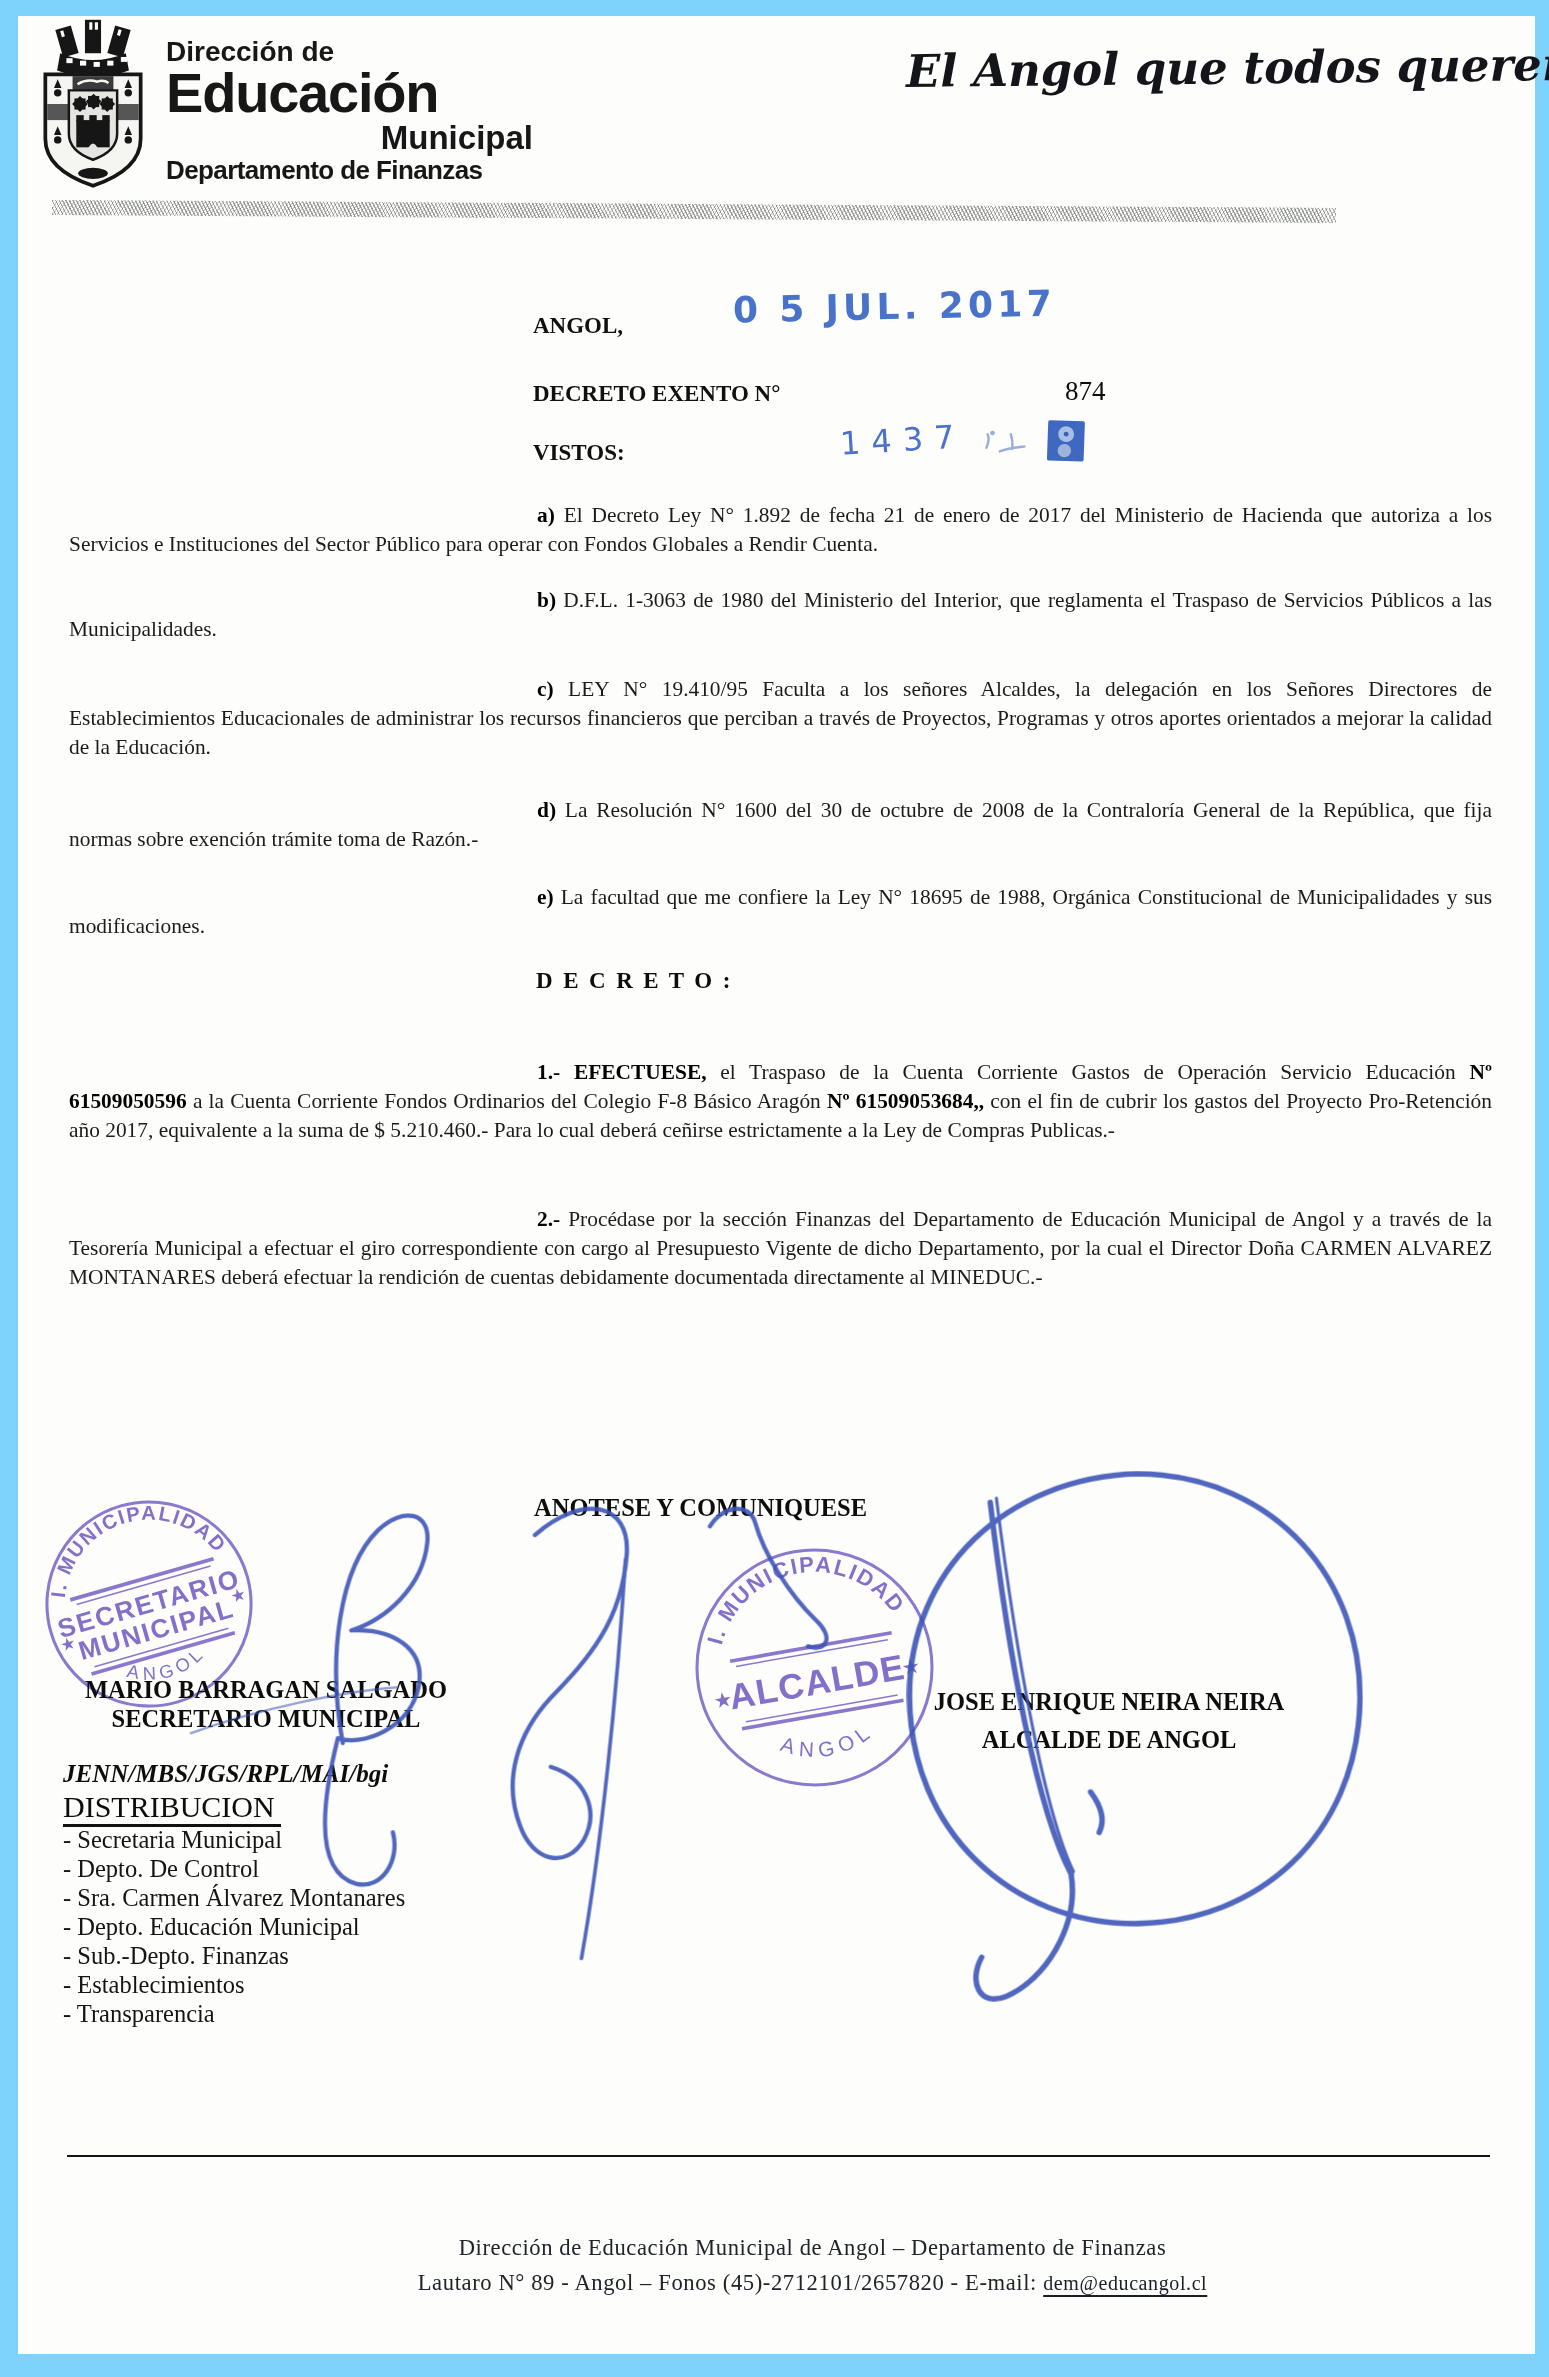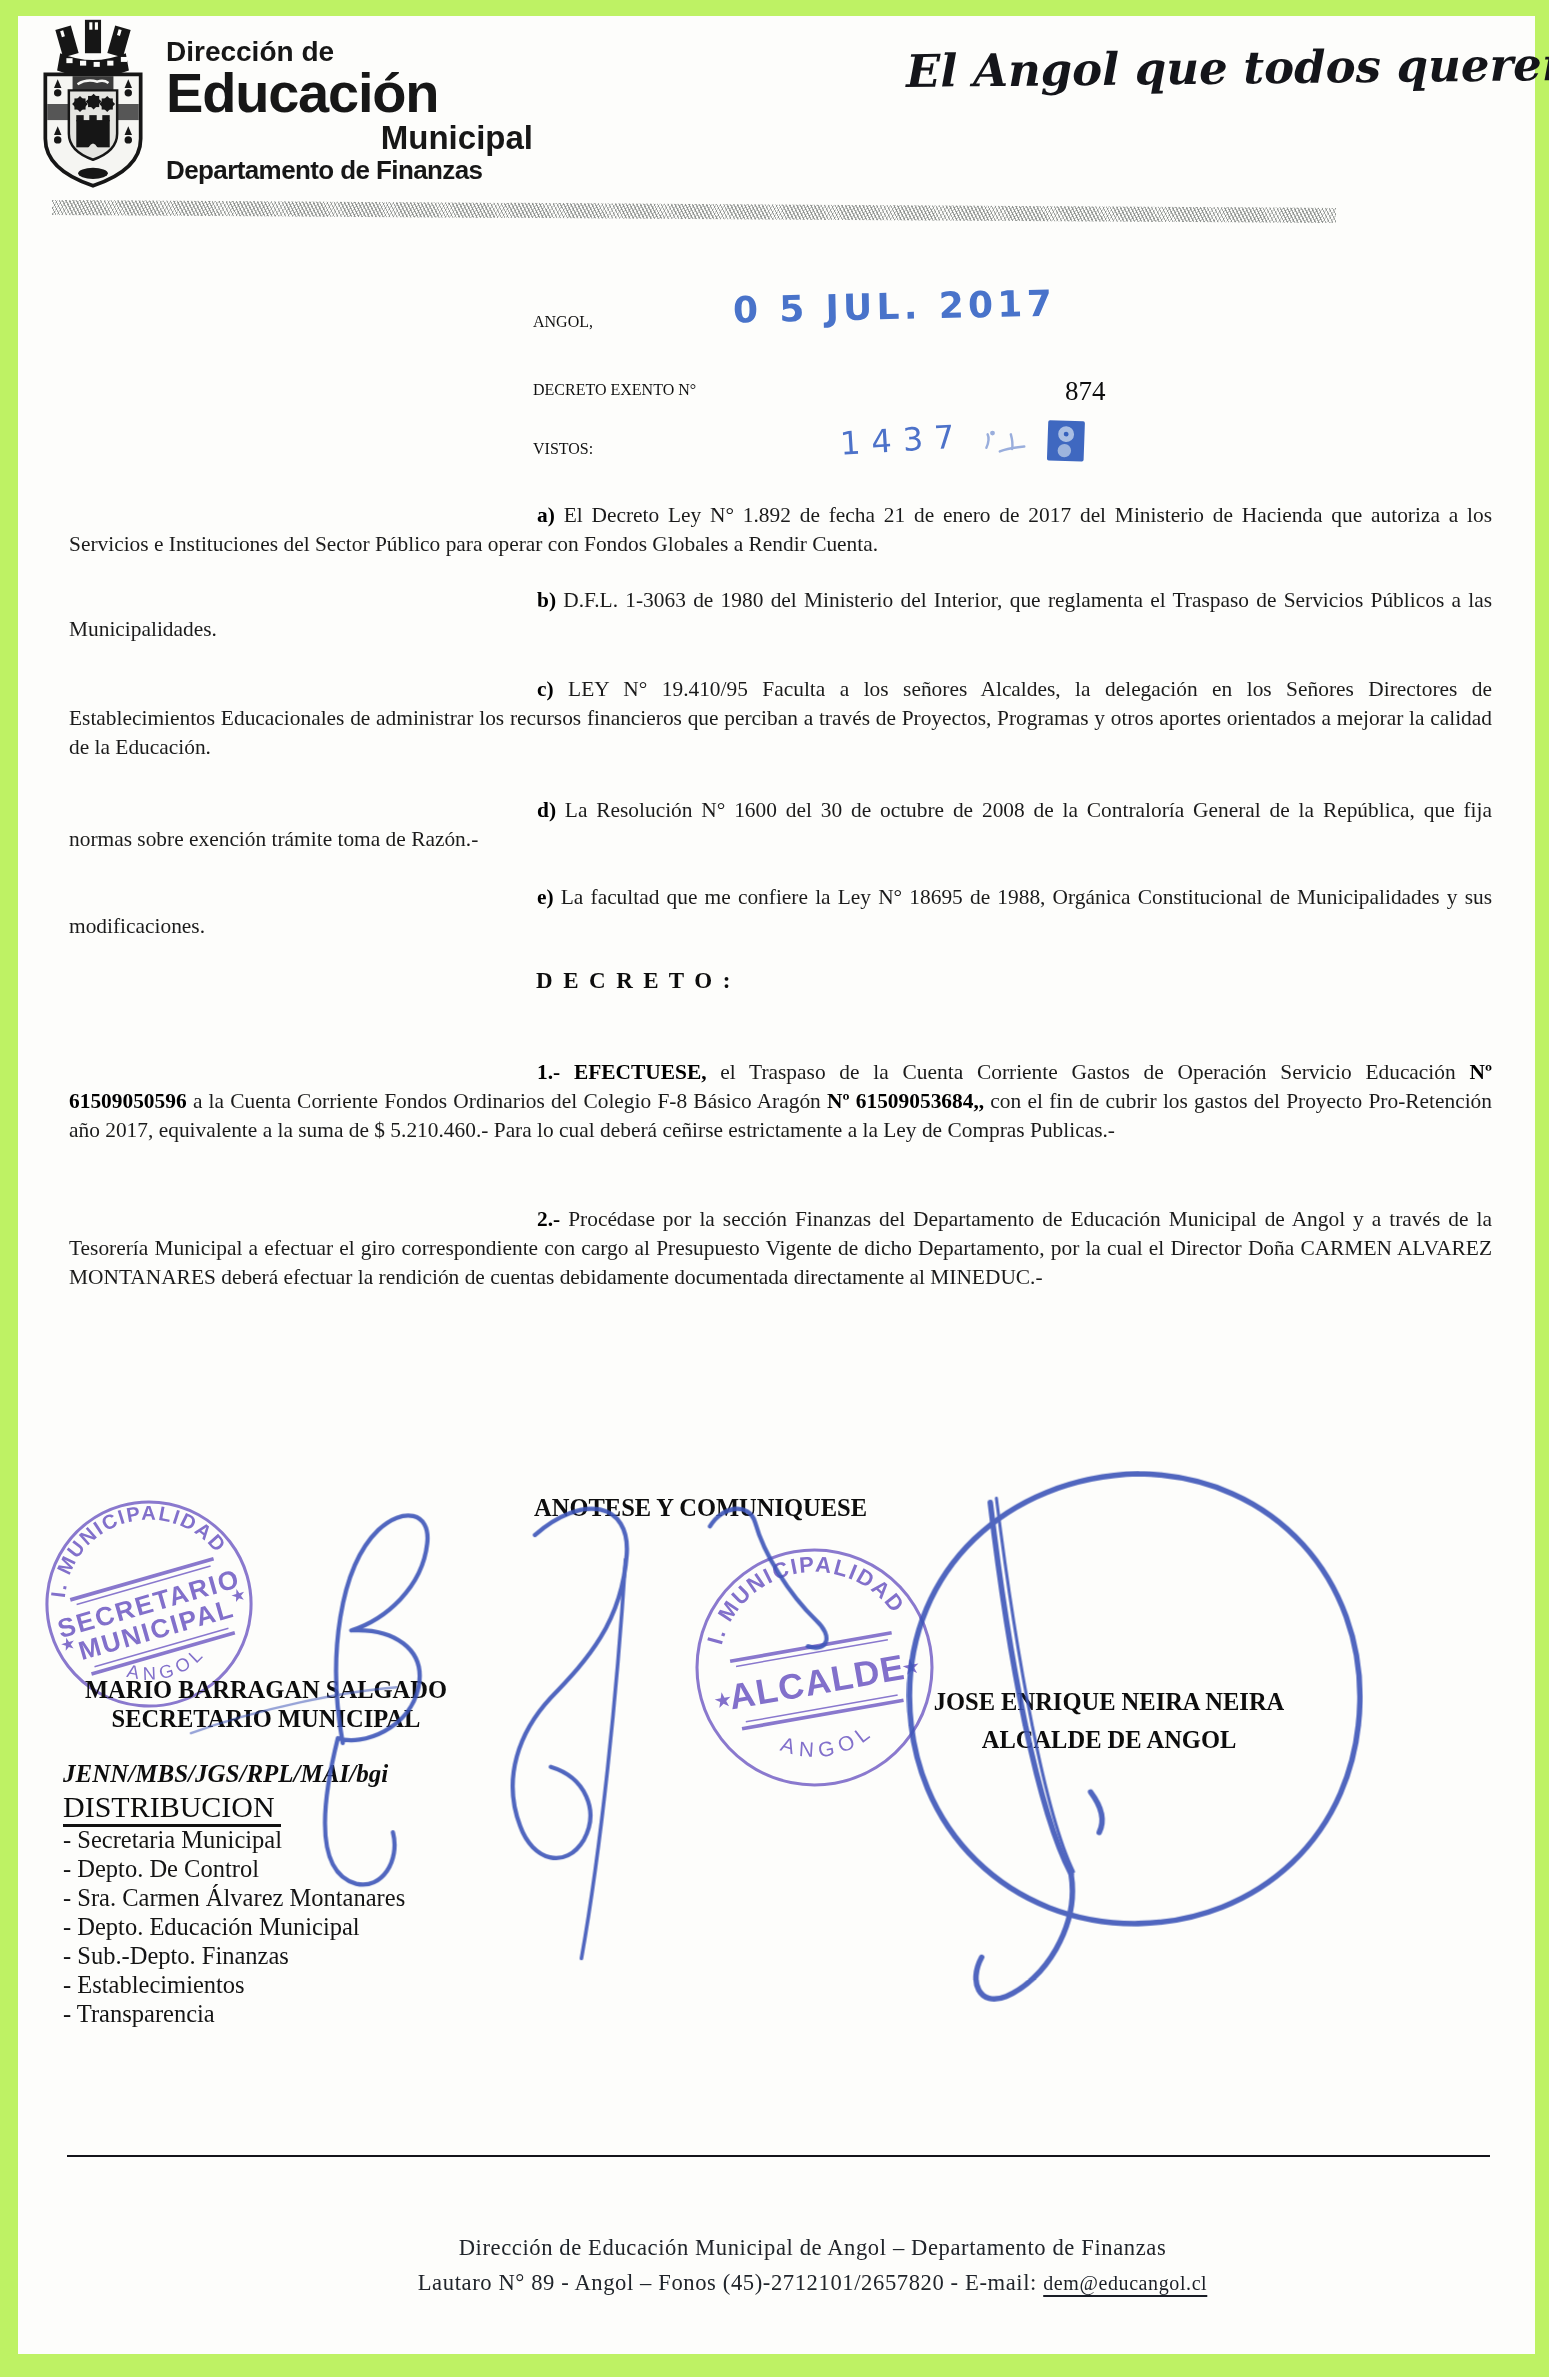--- a/index.html
+++ b/index.html
@@ -1,36 +1,36 @@
 <!DOCTYPE html>
 <html style="font-size:9.8px"><head>
 <meta charset="utf-8">
 <style>
   html,body{margin:0;padding:0;background:#000;}
-  .page{position:relative;width:1549px;height:2377px;background:#bef264;overflow:hidden;
+  .page{position:relative;width:1549px;height:2377px;background:#7dd3fc;overflow:hidden;
         font-family:"Liberation Serif","DejaVu Serif",serif;color:#1c1c1c;}
   .paper{position:absolute;left:18.4px;top:16px;width:1517px;height:2338px;background:#fdfdfb;}
   .abs{position:absolute;}
 
   
   .hdr-block{position:absolute;left:166px;top:37px;width:367px;
              font-family:"Liberation Sans","DejaVu Sans",sans-serif;font-weight:bold;color:#171717;}
   .hdr-l1{font-size:28px;line-height:1.05;}
   .hdr-l2{font-size:56px;line-height:.98;letter-spacing:-1.2px;}
   .hdr-l3{font-size:33px;line-height:1.02;text-align:right;}
   .hdr-l4{font-size:26px;line-height:1.08;letter-spacing:-0.6px;margin-top:1px;}
   .slogan{position:absolute;left:906px;top:42px;width:563px;font-family:"DejaVu Serif",serif;
           font-style:italic;font-weight:bold;font-size:45px;color:#14151a;white-space:nowrap;
           transform:rotate(-.6deg);}
   .hatch{position:absolute;left:52px;top:204px;width:1284px;height:14.7px;transform:rotate(.35deg);
          background:repeating-linear-gradient(63deg, rgba(90,95,92,.55) 0 1.2px, rgba(240,240,238,.12) 1.2px 3.1px),
                     repeating-linear-gradient(-58deg, rgba(120,126,122,.35) 0 1.2px, transparent 1.2px 3.7px);}
 
   
-  .lbl{position:absolute;font-weight:normal;font-size:16px;color:#101010;}
+  .lbl{position:absolute;font-weight:bold;font-size:23px;color:#101010;}
   .date-stamp{position:absolute;left:733px;top:286px;font-family:"DejaVu Sans",sans-serif;
               font-weight:bold;font-size:36px;letter-spacing:4.3px;color:#3a68c6;
               transform:rotate(-1.2deg);opacity:.92;}
   .decree-num{position:absolute;left:1065px;top:376px;font-weight:normal;font-size:27px;color:#0d0d0d;}
   .folio{position:absolute;left:840px;top:421px;font-family:"DejaVu Sans",sans-serif;
          font-size:32px;letter-spacing:11px;color:#3a63c4;transform:rotate(-3.5deg);opacity:.9;}
 
   
   .para{position:absolute;left:69px;width:1423px;font-size:21.4px;line-height:29px;
         text-align:justify;text-indent:468px;color:#1b1b1b;}

